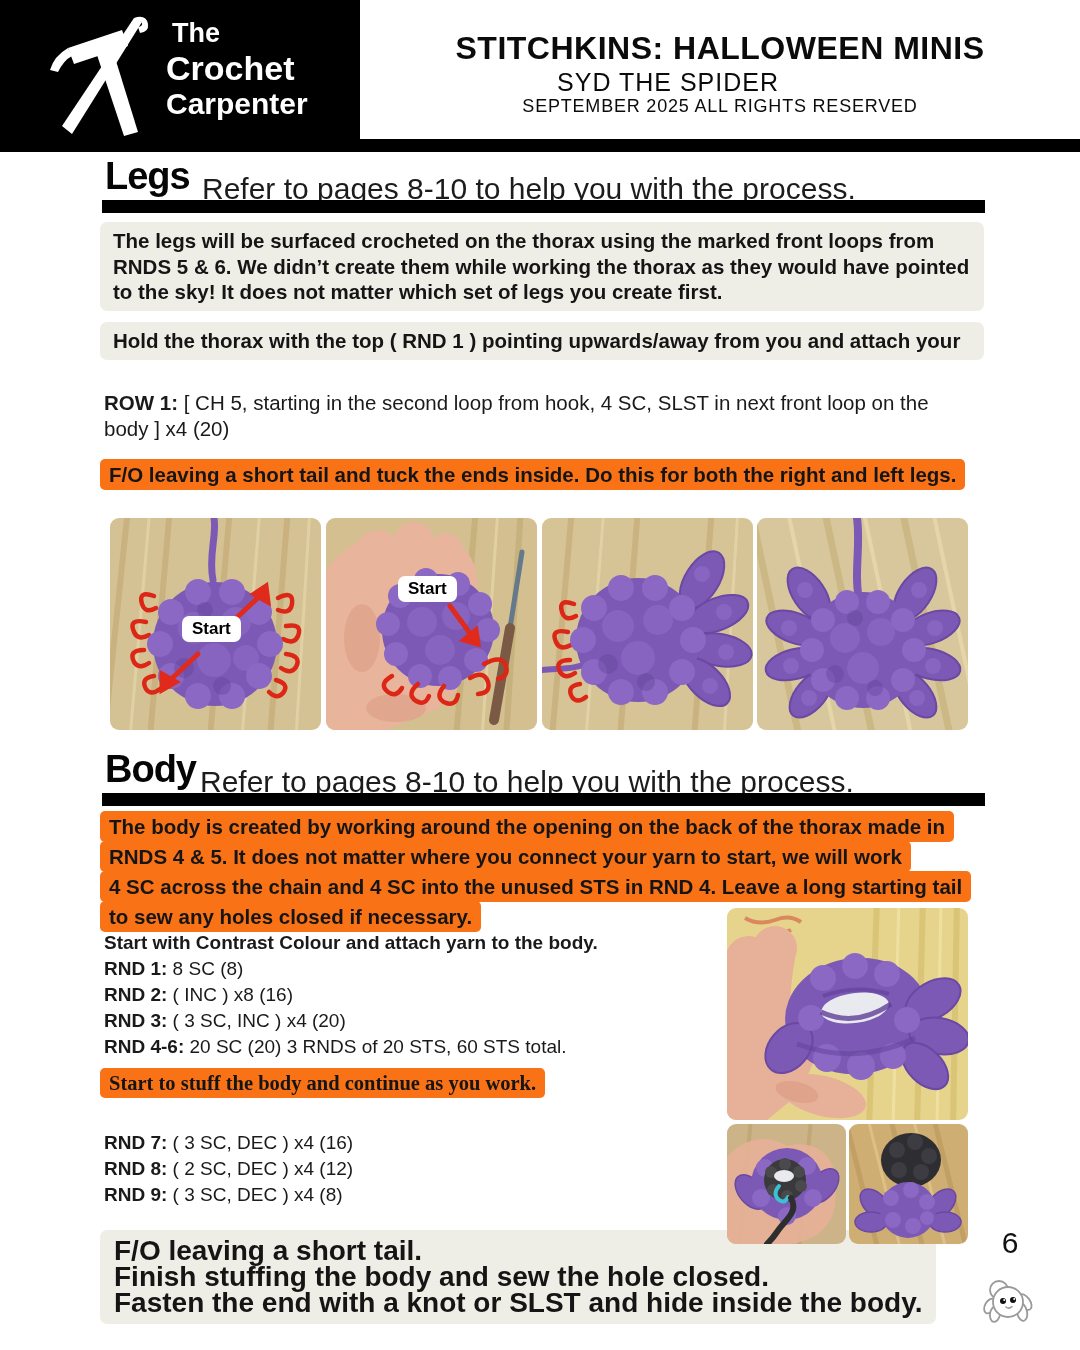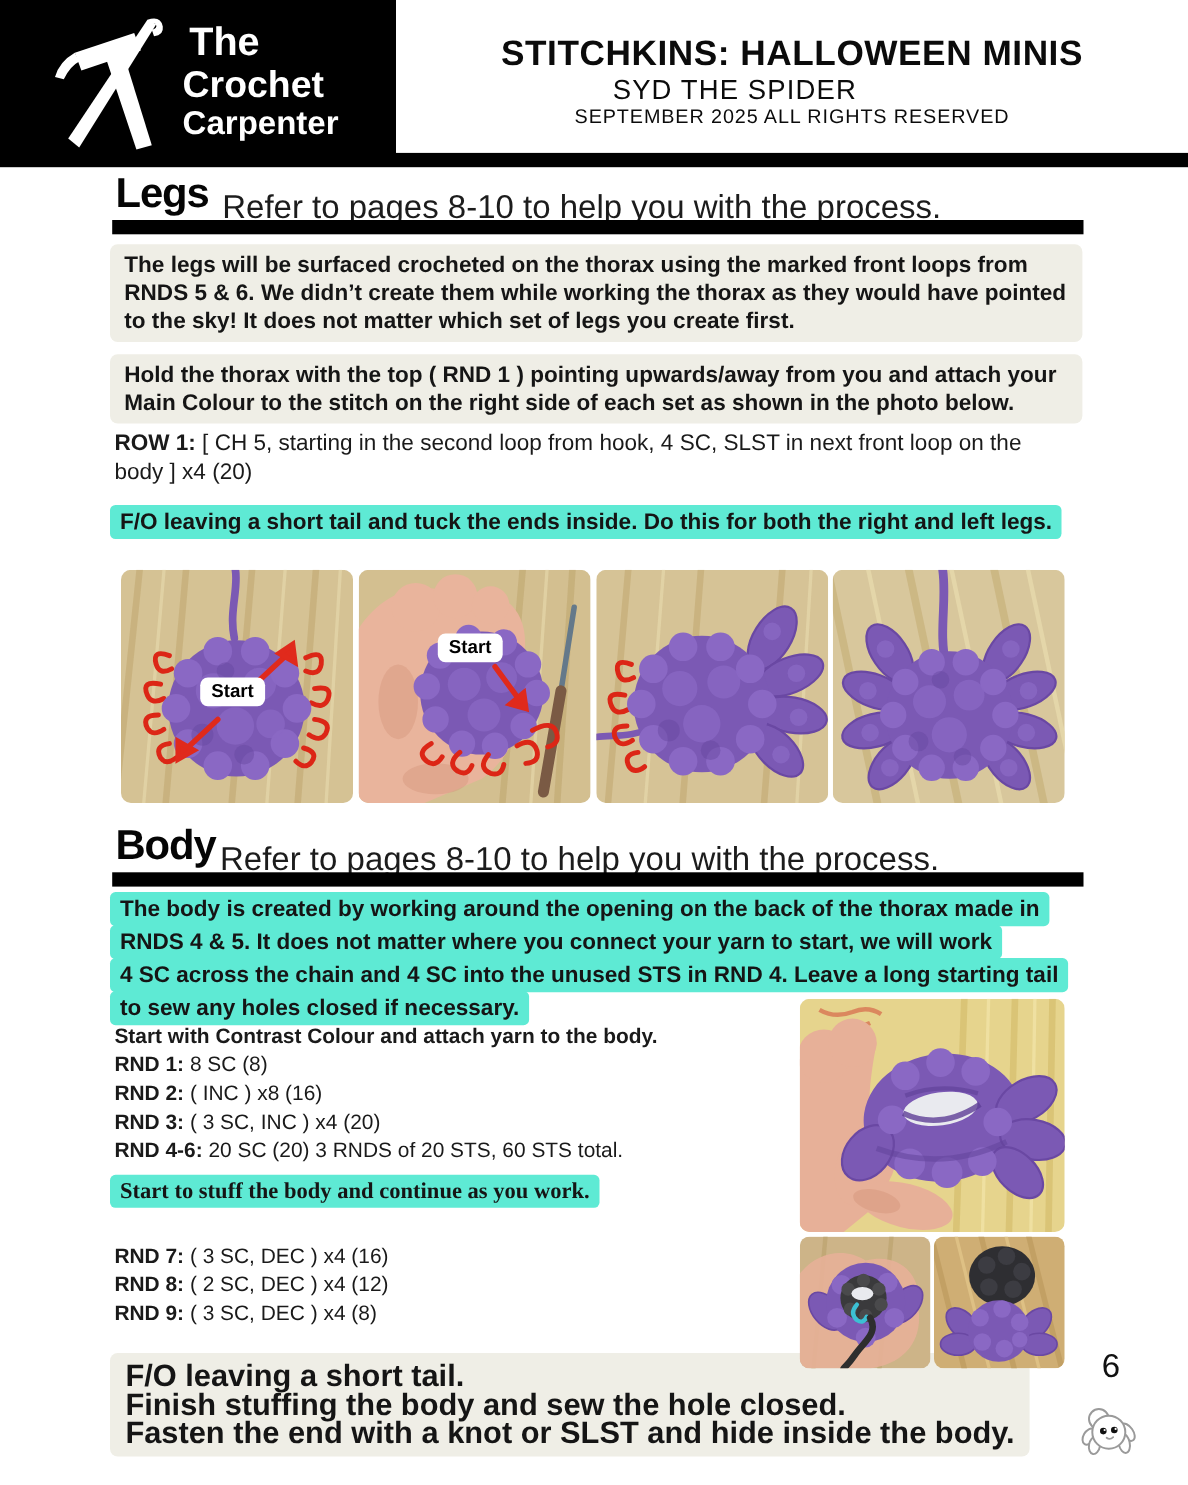--- a/index.html
+++ b/index.html
@@ -12,34 +12,34 @@
   .header-band{position:absolute;left:0;top:0;width:1080px;height:152px;background:#000;}
   .header-white{position:absolute;left:360px;top:0;width:720px;height:139px;background:#fff;}
   .hdr-title{position:absolute;left:360px;top:30px;width:720px;text-align:center;
     font-size:32px;font-weight:700;letter-spacing:.5px;color:#0b0b0b;}
   .hdr-sub{position:absolute;left:360px;top:68px;width:616px;text-align:center;
     font-size:25px;font-weight:400;letter-spacing:1px;color:#0b0b0b;}
   .hdr-copy{position:absolute;left:360px;top:96px;width:720px;text-align:center;
     font-size:18px;font-weight:400;letter-spacing:.8px;color:#0b0b0b;}
   .logo{position:absolute;left:38px;top:12px;width:300px;height:128px;}
   .logo-text{position:absolute;left:128px;top:8px;color:#fff;font-weight:700;line-height:1;}
-  .logo-the{font-size:36px;margin:0 0 4px 6px;}
+  .logo-the{font-size:27px;margin:0 0 4px 6px;}
   .logo-crochet{font-size:34px;margin:0 0 4px 0;}
   .logo-carpenter{font-size:30px;margin:0;}
   
   .sec-head{position:absolute;font-size:38px;font-weight:700;letter-spacing:-1px;color:#050505;}
   .sec-note{position:absolute;font-size:30px;font-weight:400;color:#1c1c1c;}
   .black-bar{position:absolute;left:102px;width:883px;height:13px;background:#000;}
   
   .para-block{position:absolute;left:100px;width:858px;background:#efeee6;border-radius:7px;
     padding:6px 13px;font-size:20.5px;line-height:25.5px;font-weight:700;color:#151515;}
   .plain-text{position:absolute;left:104px;width:868px;font-size:20.5px;line-height:26px;
     font-weight:400;color:#1a1a1a;}
   .plain-text b{font-weight:700;}
-  .hl-line{background:#5eead4;border-radius:5px;padding:4px 9px;
+  .hl-line{background:#f97316;border-radius:5px;padding:4px 9px;
     -webkit-box-decoration-break:clone;box-decoration-break:clone;}
   .hl-wrap{position:absolute;left:100px;font-size:20.5px;line-height:30px;font-weight:700;color:#151515;}
   .rnd-list{position:absolute;left:104px;font-size:19px;line-height:26px;color:#1a1a1a;}
   .rnd-list .lbl{font-weight:700;}
   .fo-block{position:absolute;left:100px;background:#efeee6;border-radius:7px;
     padding:8px 14px;font-size:28px;line-height:26px;font-weight:700;color:#151515;}
   
   .photo{position:absolute;border-radius:9px;overflow:hidden;}
   .photo svg{display:block;}
   .start-badge{position:absolute;background:#fff;border-radius:7px;padding:3px 10px;
@@ -86,21 +86,20 @@
   <div class="black-bar" style="top:200px;"></div>
 
   <div class="para-block" style="top:222px;">
     <span>The legs will be surfaced crocheted on the thorax using the marked front loops from</span><br>
     <span>RNDS 5 &amp; 6. We didn’t create them while working the thorax as they would have pointed</span><br>
     <span>to the sky! It does not matter which set of legs you create first.</span>
   </div>
 
   <div class="para-block" style="top:322px;">
     <span>Hold the thorax with the top ( RND 1 ) pointing upwards/away from you and attach your</span><br>
-    <span>Main Colour to the stitch on the right side of each set as shown in the photo below.</span>
   </div>
 
   <div class="plain-text" style="top:390px;">
     <b>ROW 1:</b><span> [ CH 5, starting in the second loop from hook, 4 SC, SLST in next front loop on the body ] x4 (20)</span>
   </div>
 
   <div class="hl-wrap" style="top:460px;">
     <span class="hl-line">F/O leaving a short tail and tuck the ends inside. Do this for both the right and left legs.</span>
   </div>
 

